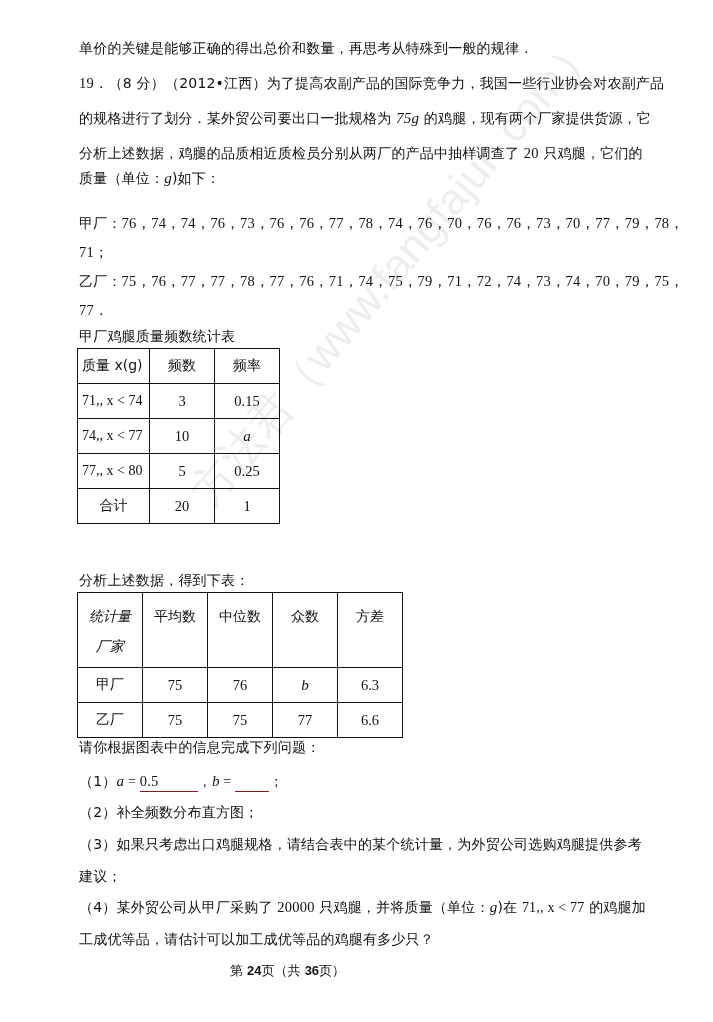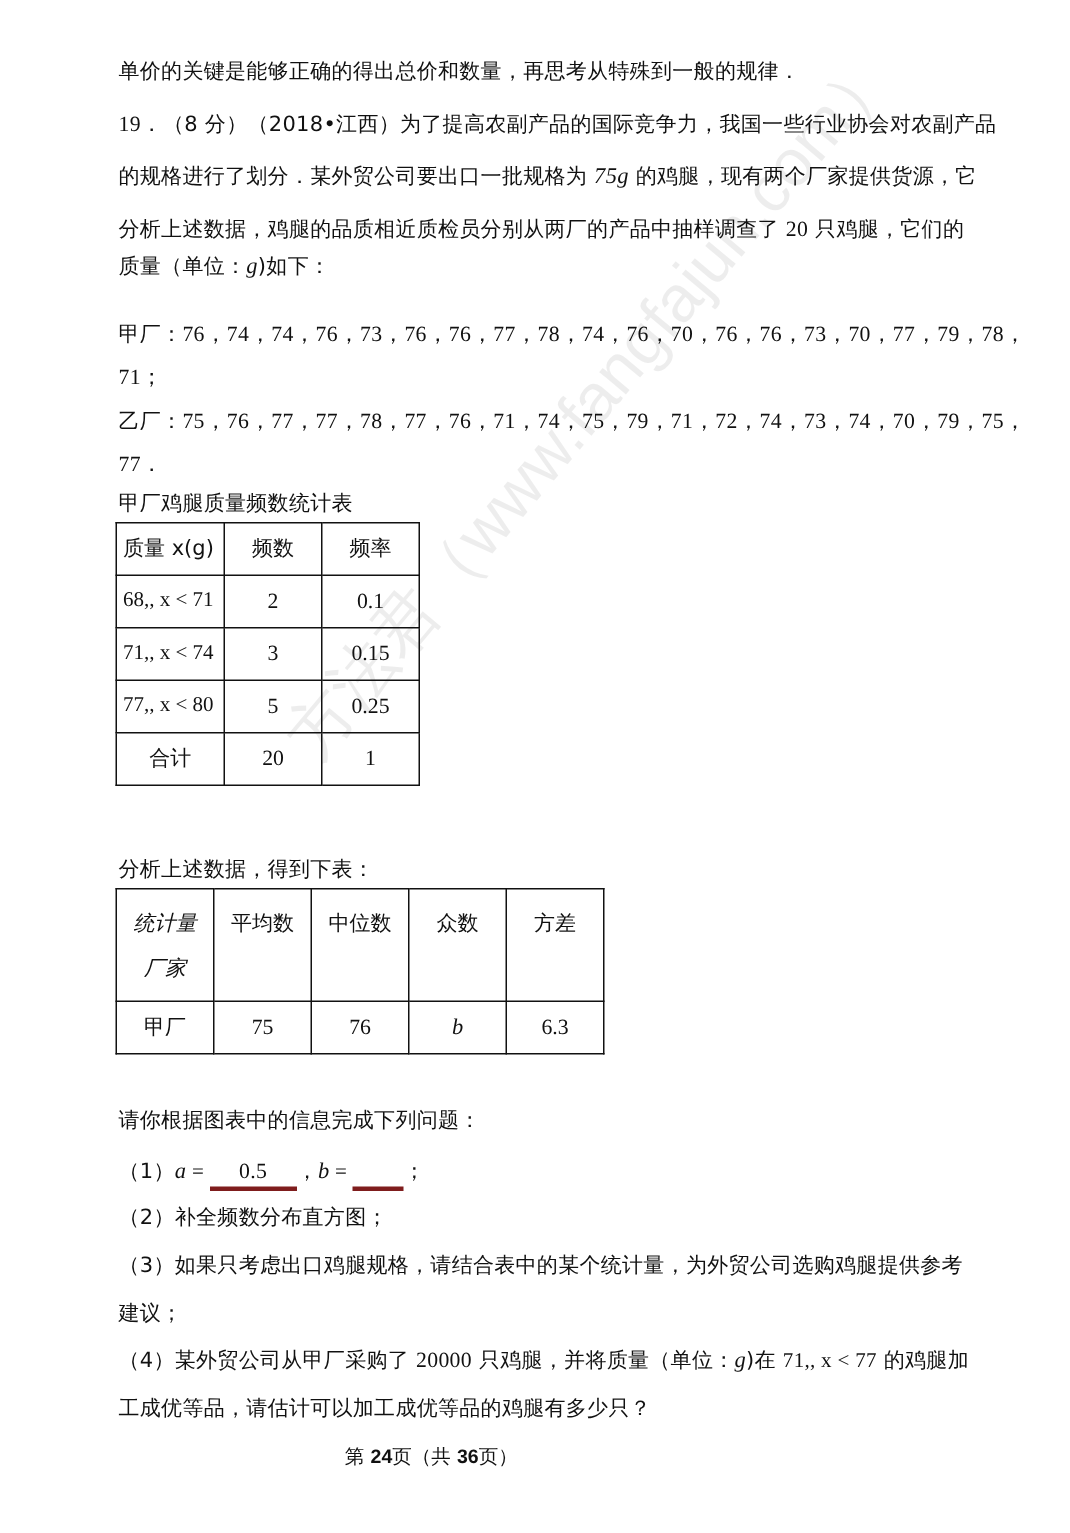--- a/index.html
+++ b/index.html
@@ -14,36 +14,36 @@
   #t1 { left:77px; top:348px; }
   #t1 td { height:34px; }
   #t1 td.c0 { width:67px; text-align:left; padding-left:4px; }
   #t1 td.c1 { width:64px; }
   #t1 td.c2 { width:64px; }
   #t2 { left:77px; top:592px; }
   #t2 td { width:64px; }
   #t2 td.c0 { width:64px;font-style:italic; }
   #t2 tr.hdr td { height:66px; vertical-align:top; padding-top:8px; line-height:30px; }
   #t2 tr.row td { height:34px; }
-  .blank { display:inline-block; border-bottom:3px solid #7f1d1d; text-align:center; }
+  .blank { display:inline-block; border-bottom:1px solid #7f1d1d; text-align:left; }
   .footer { position:absolute; top:962px; left:0; width:575px; text-align:center; font-size:13px; }
   .footer b { font-family:"Liberation Sans", sans-serif; }
   .watermark { position:absolute; left:200px; top:470px; font-size:44px; color:rgba(0,0,0,0.07);
                transform:rotate(-50deg); transform-origin:left center; white-space:nowrap;
                font-family:"Liberation Sans", sans-serif; pointer-events:none; }
 </style>
 </head>
 <body>
 
 <div class="watermark">方法君（www.fangfajun.com）</div>
 
 <div class="line" style="top:38px;">单价的关键是能够正确的得出总价和数量，再思考从特殊到一般的规律．</div>
 
 <div class="line" style="top:73px;">
-  <span class="num">19．</span><span>（8 分）</span><span>（2018•江西）</span><span>为了提高农副产品的国际竞争力，我国一些行业协会对农副产品</span>
+  <span class="num">19．</span><span>（8 分）</span><span>（2012•江西）</span><span>为了提高农副产品的国际竞争力，我国一些行业协会对农副产品</span>
 </div>
 <div class="line" style="top:108px;">
   <span>的规格进行了划分．某外贸公司要出口一批规格为 </span><span class="it">75g</span><span> 的鸡腿，现有两个厂家提供货源，它</span>
 </div>
 <div class="line" style="top:143px;">
   <span>分析上述数据，鸡腿的品质相近质检员分别从两厂的产品中抽样调查了 </span><span class="num">20</span><span> 只鸡腿，它们的</span>
 </div>
 <div class="line" style="top:168px;">
   <span>质量（单位：</span><span class="it">g</span><span>)如下：</span>
 </div>
@@ -60,28 +60,28 @@
 <div class="line" style="top:326px;">甲厂鸡腿质量频数统计表</div>
 
 <table id="t1">
   <tbody>
       <tr>
     <td class="c0">质量 x(g)</td>
     <td class="c1">频数</td>
     <td class="c2">频率</td>
   </tr>
   <tr>
-    <td class="c0 serif">68,, x &lt; 71</td>
-    <td class="c1 num">2</td>
-    <td class="c2 num">0.1</td>
-  </tr>
-  <tr>
     <td class="c0 serif">71,, x &lt; 74</td>
     <td class="c1 num">3</td>
     <td class="c2 num">0.15</td>
+  </tr>
+  <tr>
+    <td class="c0 serif">74,, x &lt; 77</td>
+    <td class="c1 num">10</td>
+    <td class="c2 it">a</td>
   </tr>
   <tr>
     <td class="c0 serif">77,, x &lt; 80</td>
     <td class="c1 num">5</td>
     <td class="c2 num">0.25</td>
   </tr>
   <tr>
     <td class="c0" style="text-align:center;padding-left:0;">合计</td>
     <td class="c1 num">20</td>
     <td class="c2 num">1</td>
@@ -103,20 +103,27 @@
     <td>众数</td>
     <td>方差</td>
   </tr>
   <tr class="row">
     <td>甲厂</td>
     <td class="num">75</td>
     <td class="num">76</td>
     <td class="it">b</td>
     <td class="num">6.3</td>
   </tr>
+  <tr class="row">
+    <td>乙厂</td>
+    <td class="num">75</td>
+    <td class="num">75</td>
+    <td class="num">77</td>
+    <td class="num">6.6</td>
+  </tr>
 </tbody>
   </table>
 
 <div class="line" style="top:737px;">请你根据图表中的信息完成下列问题：</div>
 
 <div class="line" style="top:771px;">
   <span>（1）</span><span class="it">a</span><span class="serif"> = </span><span class="blank num" style="width:58px;">0.5</span><span>，</span><span class="it">b</span><span class="serif"> = </span><span class="blank num" style="width:34px;height:17px;vertical-align:bottom;"></span><span>；</span>
 </div>
 
 <div class="line" style="top:802px;">（2）补全频数分布直方图；</div>

